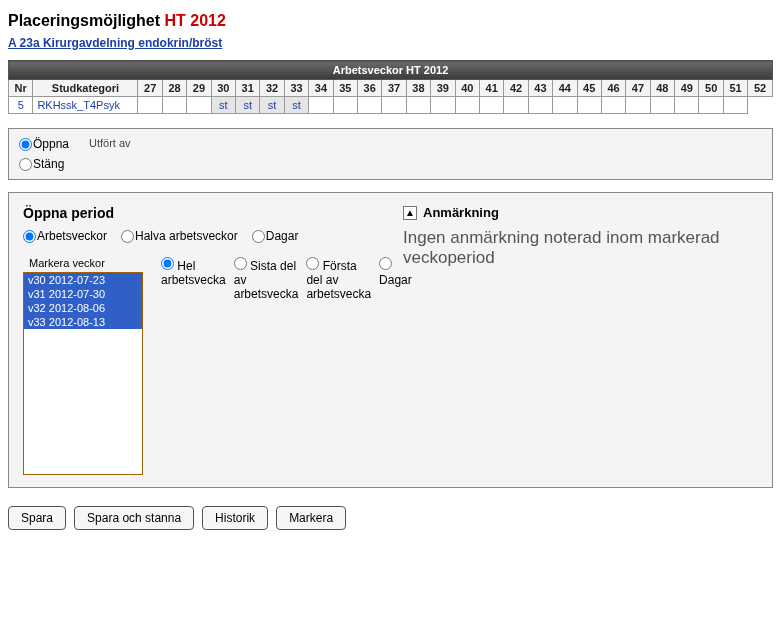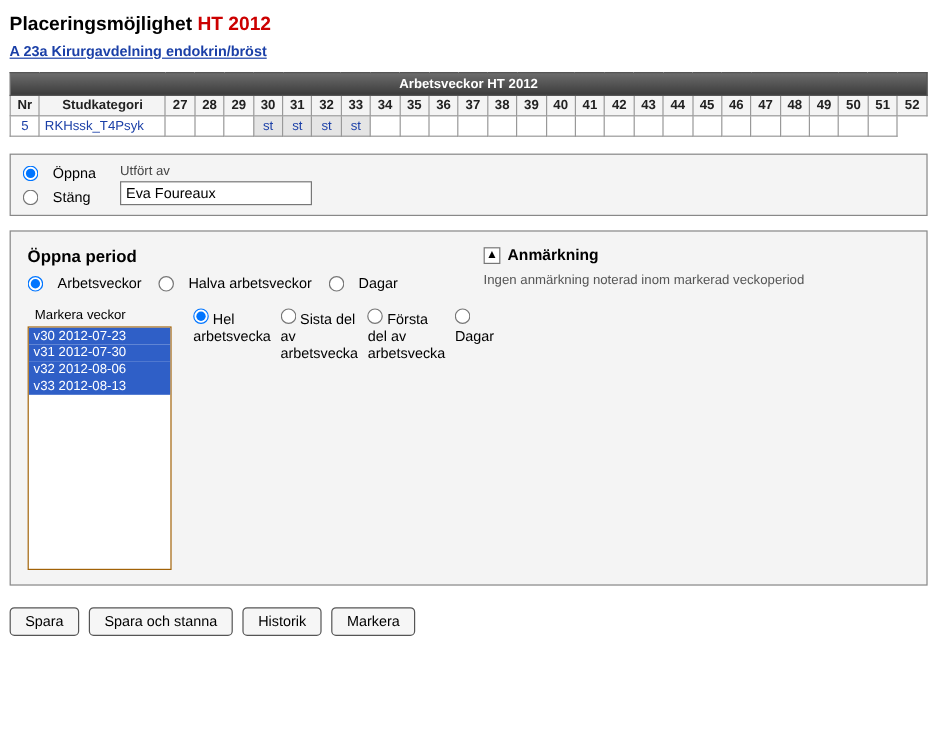--- a/index.html
+++ b/index.html
@@ -61,21 +61,21 @@
     background: #f4f4f4;
     padding: 8px 10px;
     margin-bottom: 12px;
   }
   .panel-top {
     display: flex;
     align-items: flex-start;
     gap: 20px;
   }
   .radio-col { display: flex; flex-direction: column; gap: 6px; }
-  .radio-col label, .radio-inline label { display: flex; align-items: center; gap: 12px; }
+  .radio-col label, .radio-inline label { display: flex; align-items: center; gap: 1px; }
   .fieldset-like { }
   .fieldset-like .legend { font-size: 11px; color: #444; margin-bottom: 2px; }
   input[type=text] {
     border: 1px solid #777;
     padding: 2px 4px;
     font-size: 12px;
     width: 160px;
   }
   .main-panel {
     border: 1px solid #888;
@@ -111,21 +111,21 @@
   .ann-title { display: flex; align-items: center; gap: 6px; font-weight: bold; font-size: 13px; margin-bottom: 8px; }
   .chev-icon {
     display: inline-block;
     width: 14px; height: 14px;
     border: 1px solid #777;
     text-align: center;
     font-size: 10px;
     line-height: 12px;
     background: #fff;
   }
-  .ann-text { color: #555; font-size: 11px; }
+  .ann-text { color: #555; font-size: 17px; }
   .button-row { display: flex; gap: 8px; }
   button.btn {
     border: 1px solid #555;
     border-radius: 4px;
     background: #f6f6f6;
     padding: 4px 12px;
     font-size: 12px;
     cursor: pointer;
   }
   input[type=radio] { margin: 0; }
@@ -216,21 +216,20 @@
         <input type="radio" name="oc" checked="" style="">
         <span>Öppna</span>
       </label>
       <label>
         <input type="radio" name="oc" style="">
         <span>Stäng</span>
       </label>
     </div>
     <div class="fieldset-like">
       <div class="legend">Utfört av</div>
-      <input type="text" value="Eva Foureaux" style="">
     </div>
   </div>
 </div>
 
 <div class="main-panel">
   <div class="left-col">
     <div class="section-title">Öppna period</div>
     <div class="radio-inline">
       <label>
         <input type="radio" name="mode" checked="" style="">

